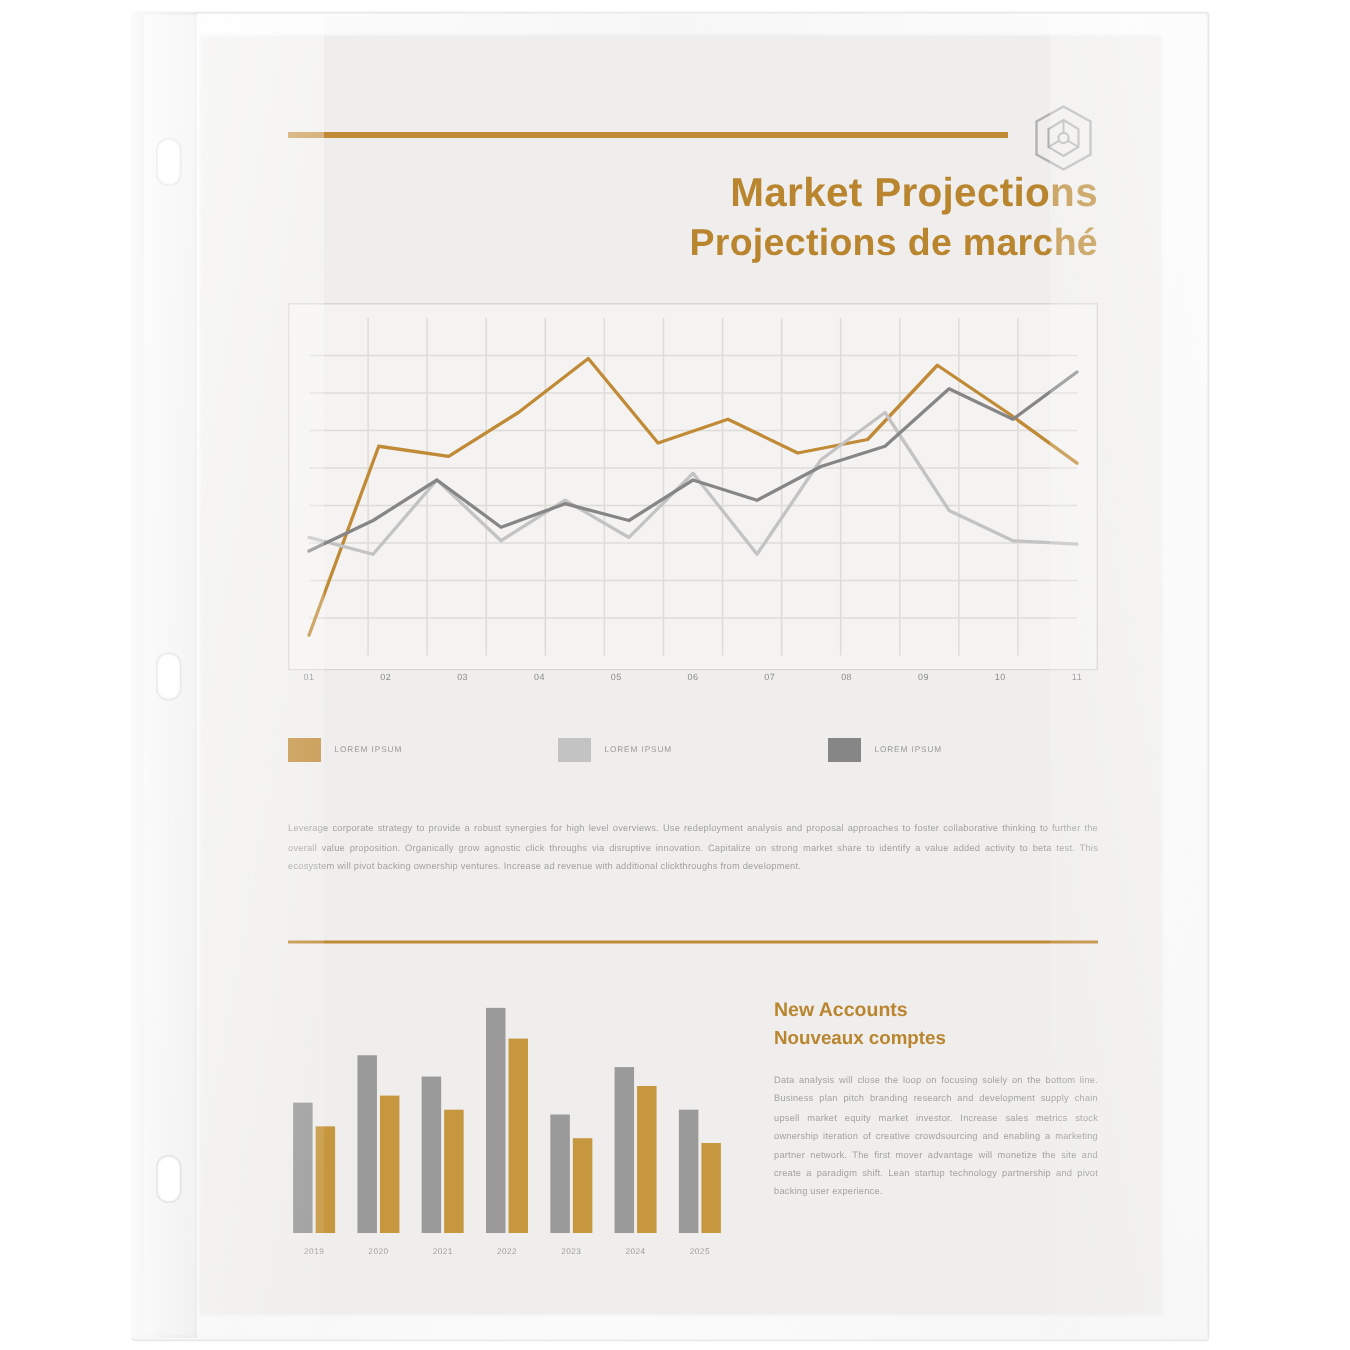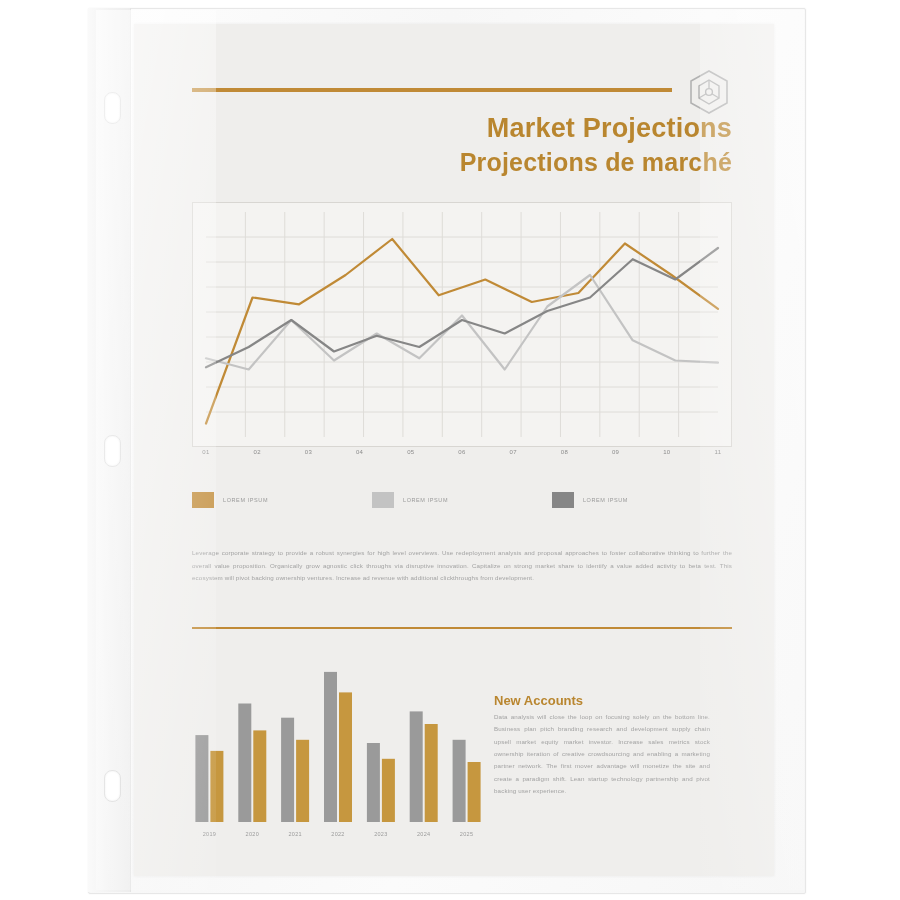--- a/index.html
+++ b/index.html
@@ -201,24 +201,23 @@
   .bar-tick {
     position: absolute;
     font-size: 5.5px;
     color: #9a9a9a;
     transform: translateX(-50%);
     letter-spacing: 0.3px;
   }
 
   #accounts-block {
     position: absolute;
-    left: 360px;
+    left: 382px;
     top: 640px;
     width: 216px;
-    margin-top: 28px;
   }
   #accounts-title-en {
     font-size: 13px;
     font-weight: bold;
     color: #b9862f;
     margin: 0;
     line-height: 1.45;
   }
   #accounts-title-fr {
     font-size: 12.5px;
@@ -369,20 +368,21 @@
           <span class="bar-tick" style="left: 99.1429px;">2021</span>
           <span class="bar-tick" style="left: 142px;">2022</span>
           <span class="bar-tick" style="left: 184.857px;">2023</span>
           <span class="bar-tick" style="left: 227.714px;">2024</span>
           <span class="bar-tick" style="left: 270.571px;">2025</span>
         </div>
     </div>
 
     <div id="accounts-block">
       <p id="accounts-title-en">New Accounts</p>
+      <p id="accounts-title-fr">Nouveaux comptes</p>
       <div id="accounts-copy">Data analysis will close the loop on focusing solely on the bottom line. Business plan pitch branding research and development supply chain upsell market equity market investor. Increase sales metrics stock ownership iteration of creative crowdsourcing and enabling a marketing partner network. The first mover advantage will monetize the site and create a paradigm shift. Lean startup technology partnership and pivot backing user experience.</div>
     </div>
 
   </div>
 
   <div id="glare-1" class="sheen"></div>
   <div id="glare-2" class="sheen"></div>
 
 </div>
 

